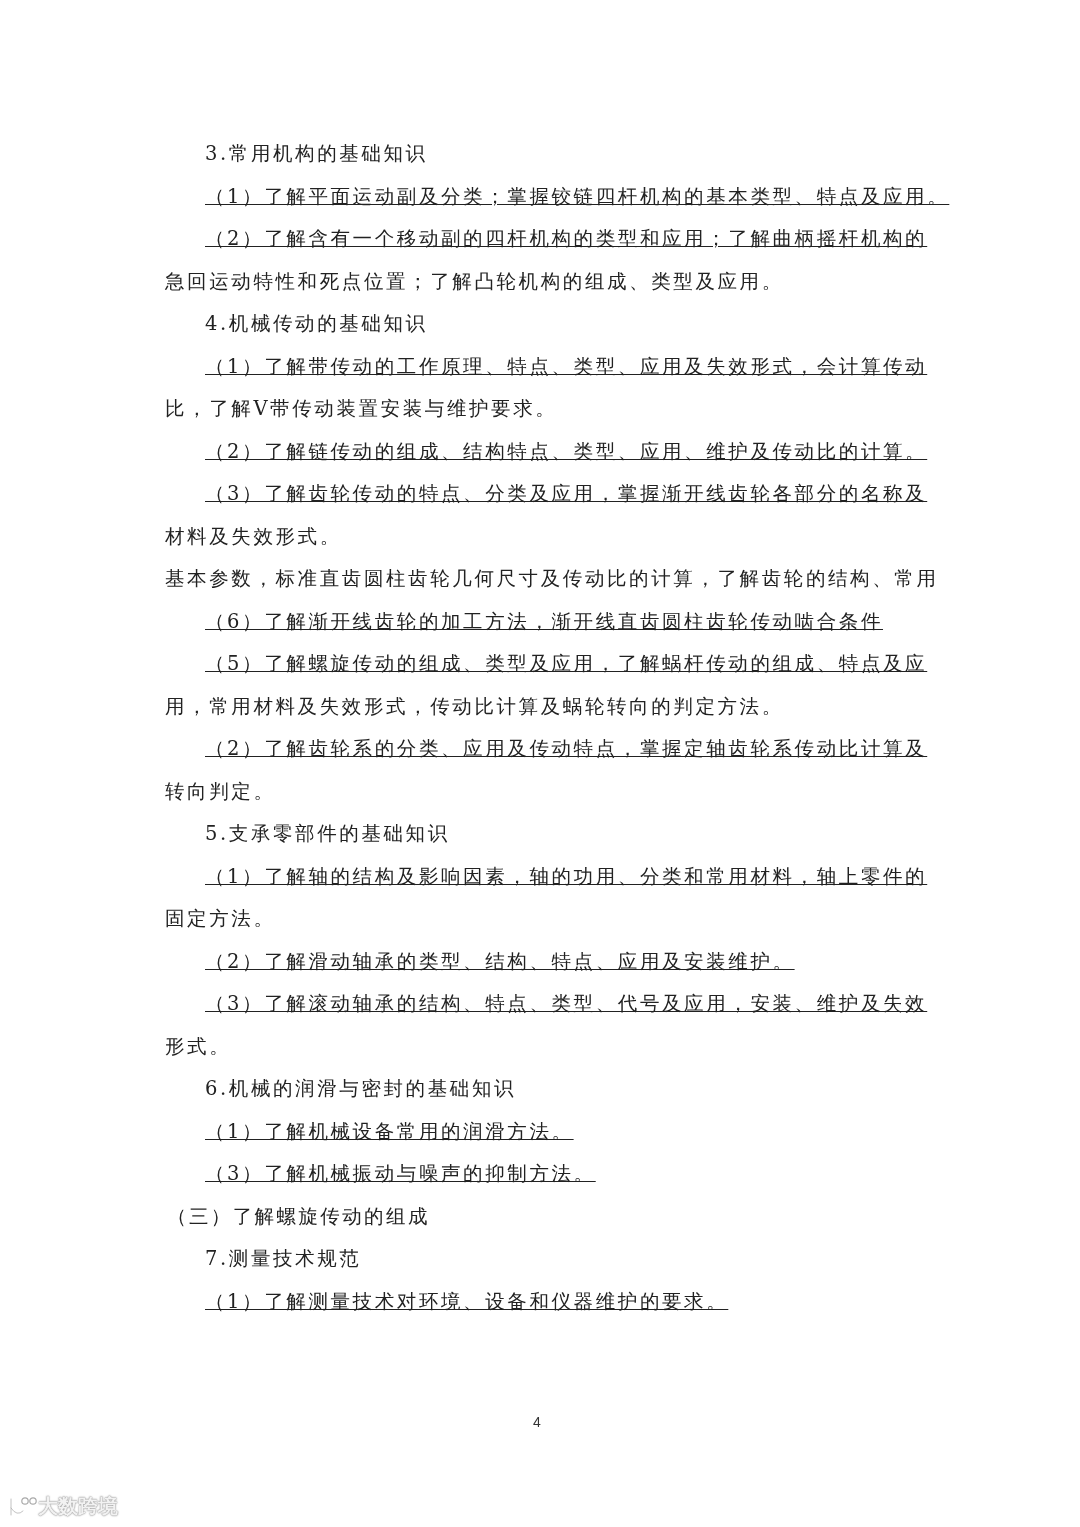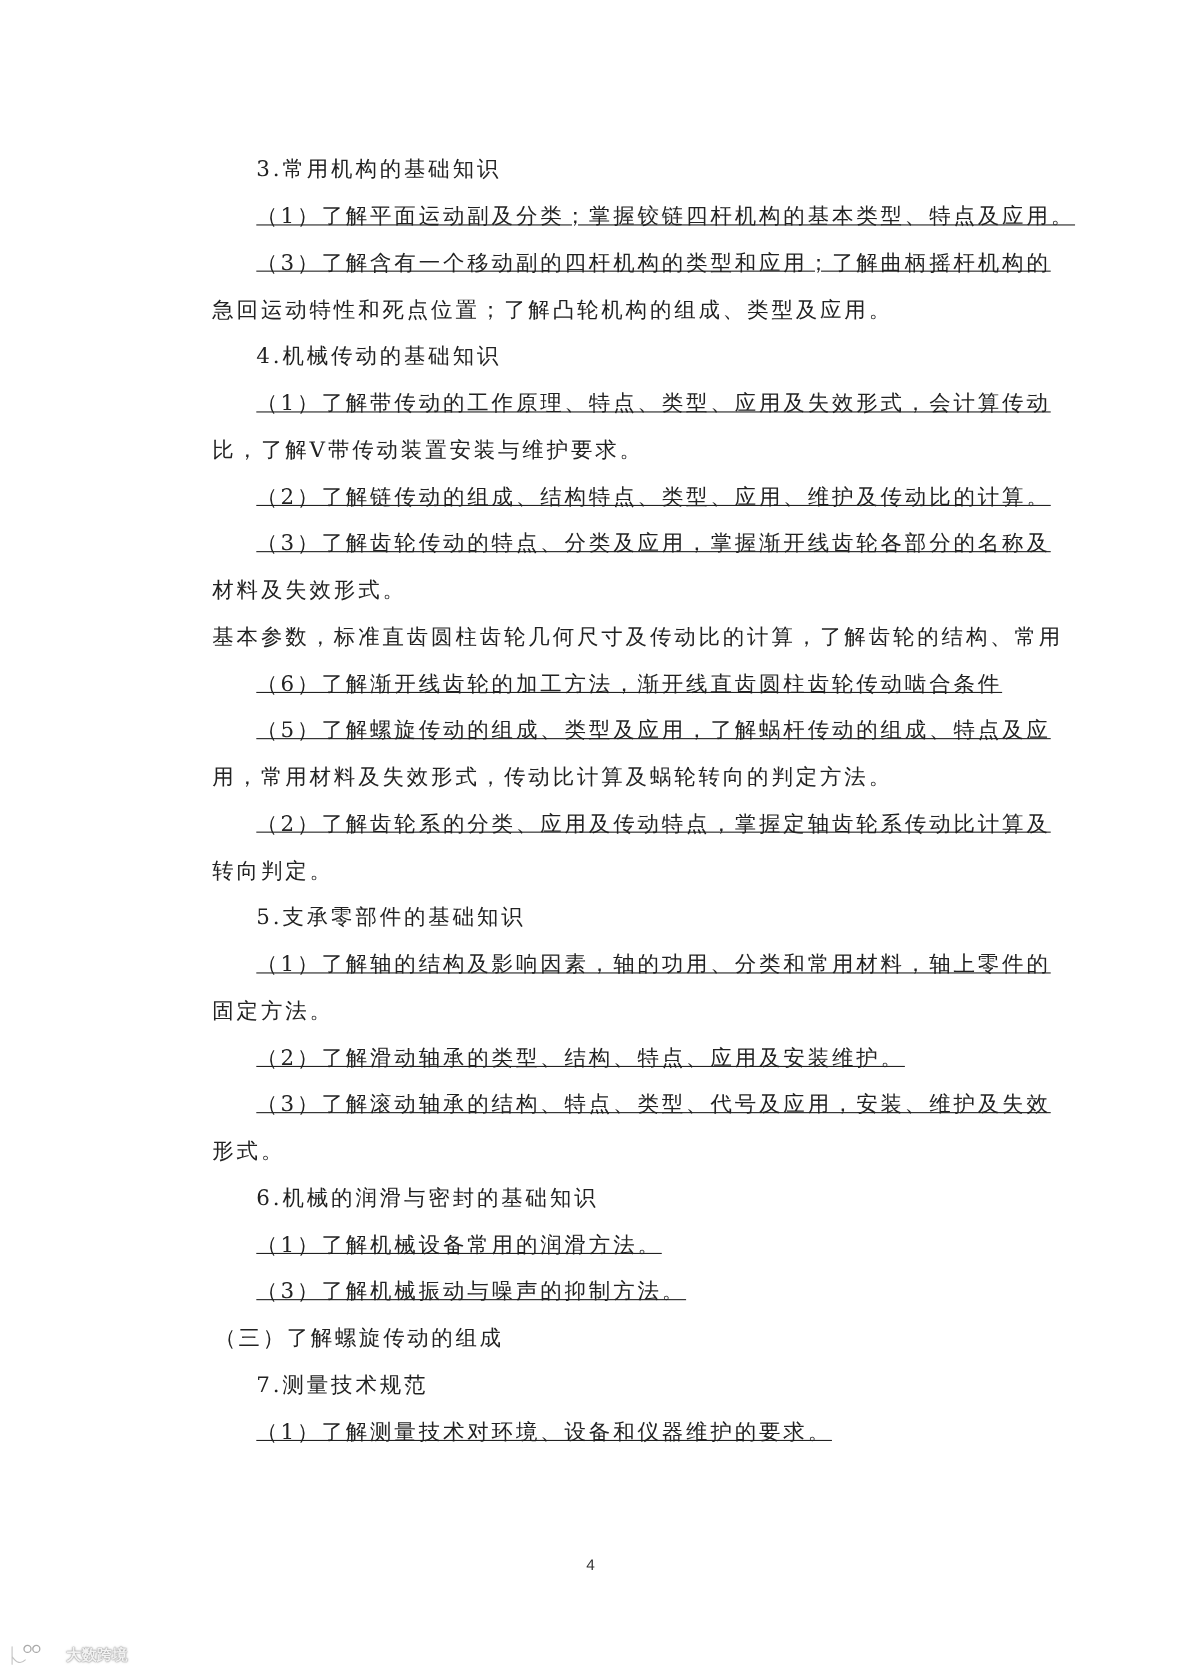--- a/index.html
+++ b/index.html
@@ -1,40 +1,40 @@
 <!DOCTYPE html>
 <html><head>
 <meta charset="utf-8">
 <style>
   html, body { margin: 0; padding: 0; background: #ffffff; }
   body { width: 1080px; height: 1527px; position: relative; overflow: hidden;
          font-family: "DejaVu Serif", "Liberation Serif", serif; color: #222; }
   .page { position: absolute; left: 0; top: 0; width: 1080px; height: 1527px; }
   .content { position: absolute; left: 165px; top: 133px; width: 755px; }
   .line { font-size: 19.5px; line-height: 42.5px; height: 42.5px; white-space: nowrap;
-          letter-spacing: 2.6px; margin-left: 28px; }
+          letter-spacing: 2.6px; }
   .p-indent { padding-left: 40px; text-decoration: underline; }
   .h-indent { padding-left: 40px; }
   .sec { padding-left: 2px; letter-spacing: 2.4px; }
   .page-num { position: absolute; left: 533px; top: 1414px; font-family: "Liberation Sans", sans-serif;
               font-size: 14px; color: #333; }
-  .watermark { position: absolute; left: 8px; top: 1493px; display: flex; align-items: center; gap: 22px;
-               color: #f2f2f2; font-family: "DejaVu Sans", sans-serif; font-size: 14px; font-weight: bold;
+  .watermark { position: absolute; left: 8px; top: 1493px; display: flex; align-items: center; gap: 0;
+               color: #f2f2f2; font-family: "DejaVu Sans", sans-serif; font-size: 20px; font-weight: bold;
                text-shadow: 0 0 2px #999, 0 0 1px #777; }
   .wm-logo { width: 30px; height: 24px; position: relative; }
   .wm-logo svg { display: block; }
 </style>
 </head>
 <body>
 
 <div class="page">
   <div class="content">
     <div class="line h-indent">3.常用机构的基础知识</div>
     <div class="line p-indent">（1）了解平面运动副及分类；掌握铰链四杆机构的基本类型、特点及应用。</div>
-    <div class="line p-indent">（3）了解含有一个移动副的四杆机构的类型和应用；了解曲柄摇杆机构的</div>
+    <div class="line p-indent">（2）了解含有一个移动副的四杆机构的类型和应用；了解曲柄摇杆机构的</div>
     <div class="line">急回运动特性和死点位置；了解凸轮机构的组成、类型及应用。</div>
     <div class="line h-indent">4.机械传动的基础知识</div>
     <div class="line p-indent">（1）了解带传动的工作原理、特点、类型、应用及失效形式，会计算传动</div>
     <div class="line">比，了解V带传动装置安装与维护要求。</div>
     <div class="line p-indent">（2）了解链传动的组成、结构特点、类型、应用、维护及传动比的计算。</div>
     <div class="line p-indent">（3）了解齿轮传动的特点、分类及应用，掌握渐开线齿轮各部分的名称及</div>
     <div class="line">材料及失效形式。</div>
     <div class="line">基本参数，标准直齿圆柱齿轮几何尺寸及传动比的计算，了解齿轮的结构、常用</div>
     <div class="line p-indent">（6）了解渐开线齿轮的加工方法，渐开线直齿圆柱齿轮传动啮合条件</div>
     <div class="line p-indent">（5）了解螺旋传动的组成、类型及应用，了解蜗杆传动的组成、特点及应</div>

